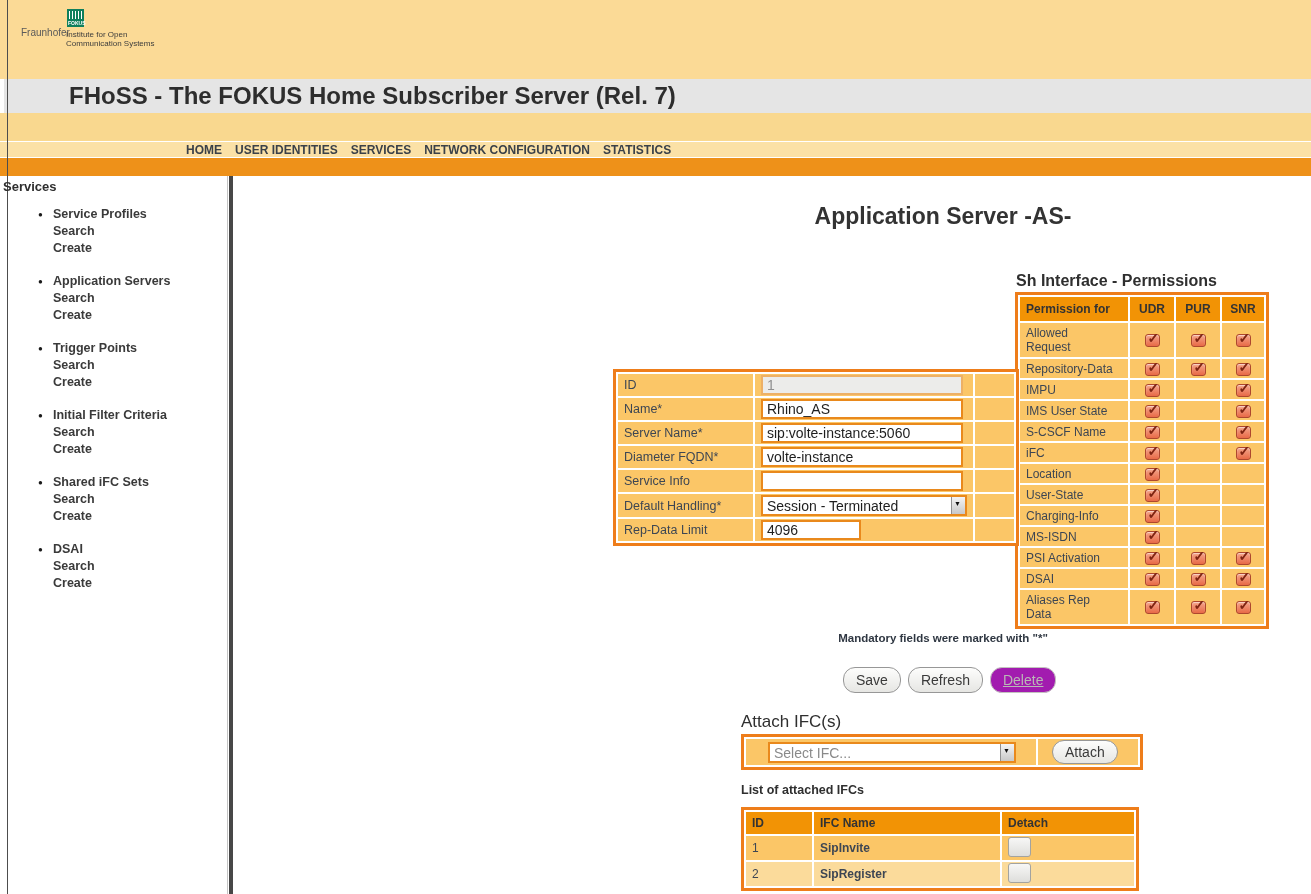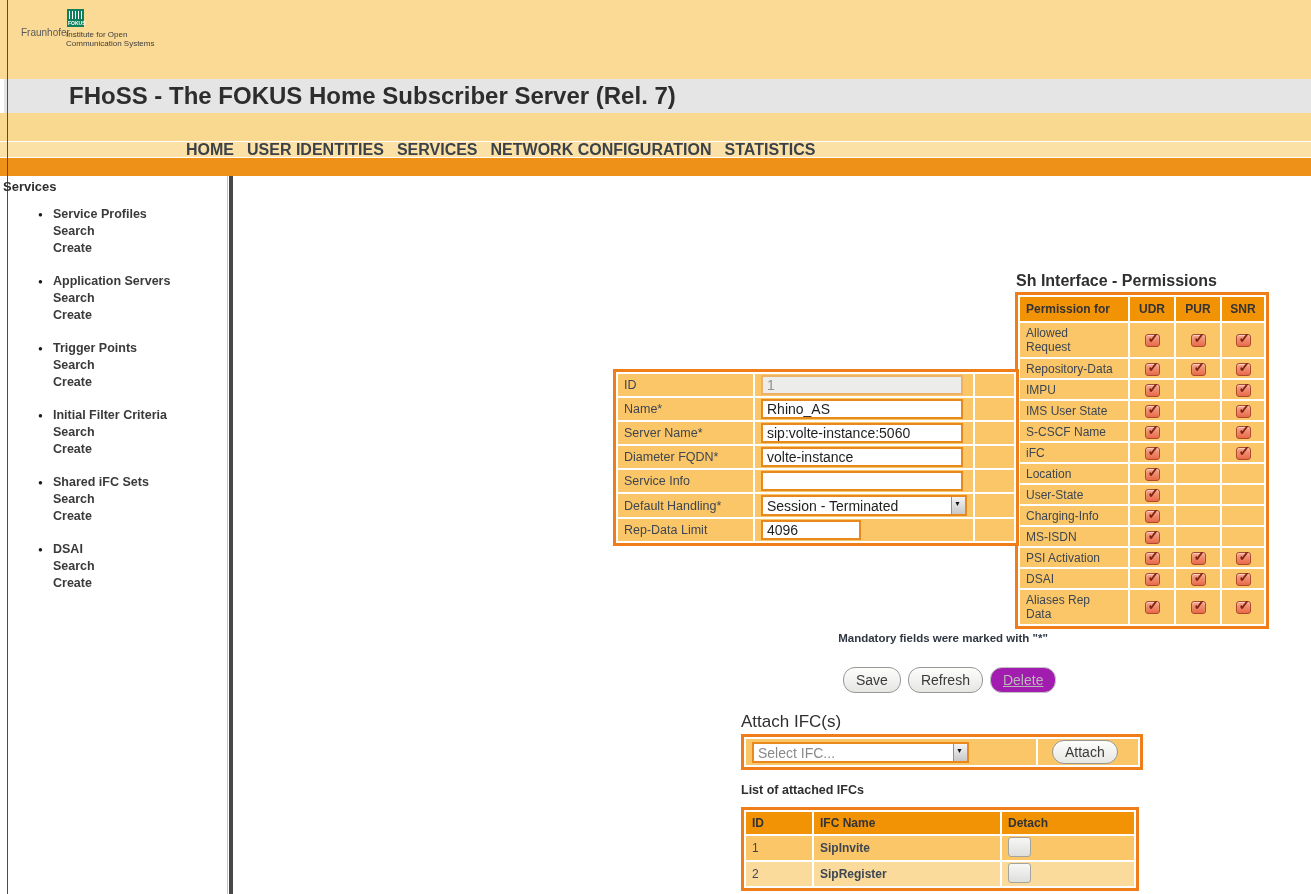--- a/index.html
+++ b/index.html
@@ -14,21 +14,21 @@
   .tanrow   { position:absolute; left:0; top:113px; width:1311px; height:28px; background:#F9D88F; }
   .navrow   { position:absolute; left:0; top:142px; width:1311px; height:15px; background:#FBE1A6;
               display:flex; align-items:center; }
   .orangebar{ position:absolute; left:0; top:158px; width:1311px; height:18px; background:#EE9119; }
   .frameline{ position:absolute; left:7px; top:0; width:1px; height:894px; background:#4d4d4d; }
 
   .page-title { position:absolute; left:65px; top:0; line-height:34px; font-size:24px;
                 font-weight:bold; color:#2d2d2d; letter-spacing:0; }
 
   .nav { display:flex; gap:13px; margin-left:186px; }
-  .nav-item { font-size:16px; font-weight:bold; color:#3a4149; cursor:pointer; white-space:nowrap; }
+  .nav-item { font-size:12px; font-weight:bold; color:#3a4149; cursor:pointer; white-space:nowrap; }
 
   
   .logo-green { position:absolute; left:67px; top:9px; width:17px; height:18px; background:#0f7f5c; }
   .logo-green .bars { position:absolute; left:2px; top:2px; right:2px; height:8px;
       background:repeating-linear-gradient(90deg,#ffffff 0 1px,#0f7f5c 1px 3px); }
   .logo-green .fok { position:absolute; left:1px; bottom:1px; font-size:5px; color:#fff; font-weight:bold; }
   .logo-fraunhofer { position:absolute; left:21px; top:27px; font-size:10px; color:#5a5a5a; }
   .logo-inst1 { position:absolute; left:66px; top:30px; font-size:8px; color:#3c3c3c; }
   .logo-inst2 { position:absolute; left:66px; top:39px; font-size:8px; color:#3c3c3c; }
 
@@ -98,21 +98,21 @@
   .btn { height:26px; padding:0 12px; border:1px solid #979797; border-radius:12px;
          background:linear-gradient(180deg,#fdfdfc,#e6e6e3); font-family:"Liberation Sans",sans-serif;
          font-size:14px; color:#3a3a3a; cursor:pointer; }
   .btn:disabled { color:#b9b9b5; border-color:#c3c3bf; background:#a21caf; cursor:default;text-decoration:underline; }
 
   .attach-heading { position:absolute; left:741px; top:712px; font-size:17px; font-weight:normal; color:#2f2f2f; }
   .attach-table { position:absolute; left:741px; top:734px; }
   .attach-table td { height:25px; }
   .attach-table .ac1 { width:290px; }
   .attach-table .ac2 { width:100px; }
-  .attach-table .fsel { width:217px; margin-left:0; }
+  .attach-table .fsel { width:248px; margin-left:16px; }
 
   .list-heading { position:absolute; left:741px; top:783px; font-size:12.5px; font-weight:bold; color:#2f2f2f; }
   .ifc-table { position:absolute; left:741px; top:807px; }
   .ifc-table th { height:22px; padding-left:12px; }
   .ifc-table td { height:22px; padding-left:12px; }
   .ifc-table .ic0 { width:66px; }
   .ifc-table .ic1 { width:186px; }
   .ifc-table .ic2 { width:132px; }
   .ifc-table tr.alt td { background:#FBDB9B; }
   .ifc-name { font-weight:bold; color:#333; }
@@ -191,20 +191,21 @@
         <div class="line head">DSAI</div>
         <div class="line sb-link">Search</div>
         <div class="line sb-link">Create</div>
       </div>
 
     </div>
   </div>
   <div class="divider-light"></div>
   <div class="divider-dark"></div>
 
+  <div class="main-title">Application Server -AS-</div>
 
   <div class="perm-caption">Sh Interface - Permissions</div>
 
   <table class="otable perm-table">
     <tbody>
         <tr>
       <th class="col0">Permission for</th>
       <th class="col1 c">UDR</th>
       <th class="col2 c">PUR</th>
       <th class="col3 c">SNR</th>

